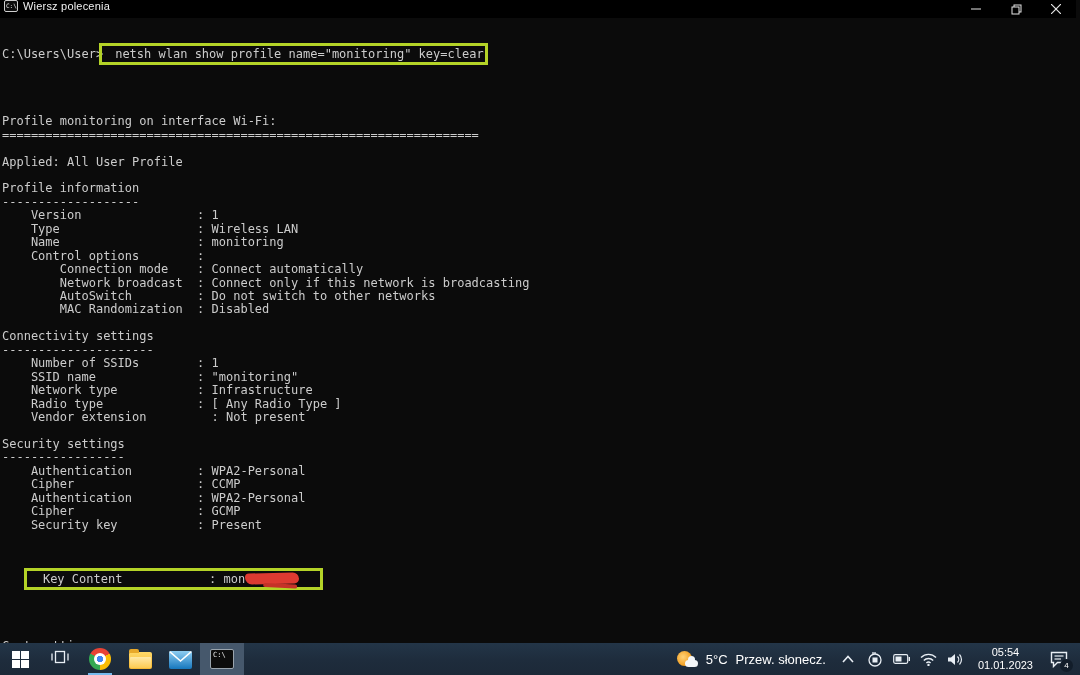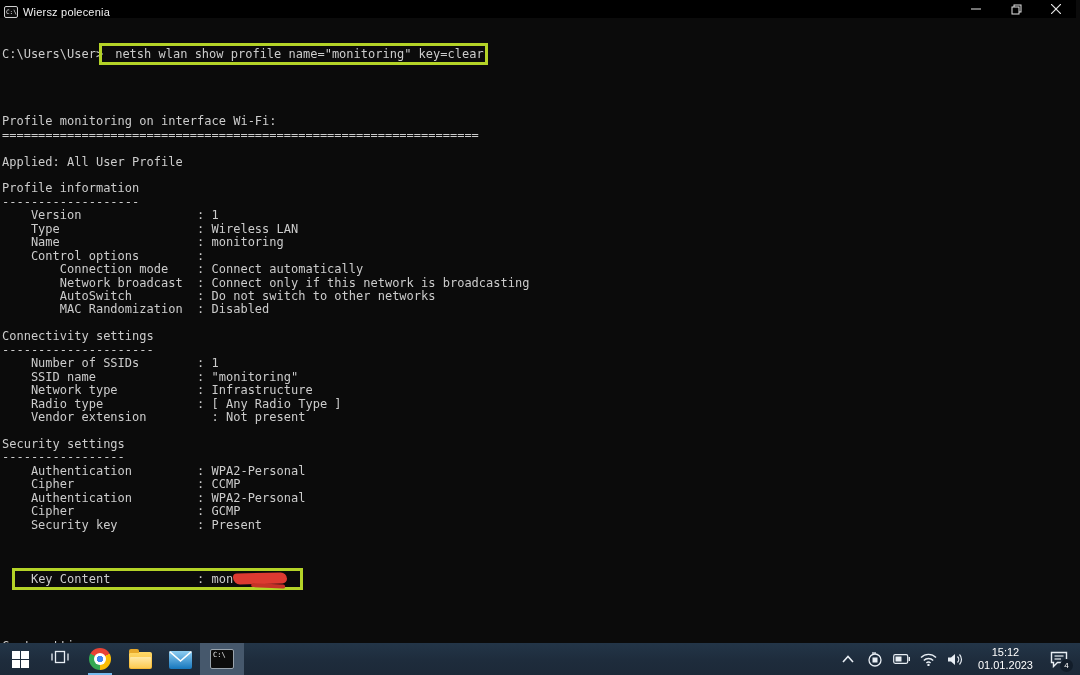--- a/index.html
+++ b/index.html
@@ -9,21 +9,21 @@
     width: 1080px; height: 675px;
     overflow: hidden;
     background: #0b0b0b;
     font-family: "Liberation Sans", sans-serif;
   }
 
   
   .titlebar {
     position: absolute; top: 0; left: 0; right: 4px; height: 18px;
     background: #000;
-    display: flex; align-items: flex-end;
+    display: flex; align-items: flex-start;
     color: #fff;
   }
   .titlebar .app-icon {
     width: 14px; height: 12px; margin: 0 5px 0 4px;
     background: #0c0c0c;
     border: 1px solid #cfcfcf; border-radius: 2px;
     color: #e8e8e8; font-family: "DejaVu Sans Mono", monospace;
     font-size: 6px; line-height: 9px; padding-left: 1px;
   }
   .titlebar .title { font-size: 11px; color: #f0f0f0; letter-spacing: .2px; }
@@ -48,21 +48,22 @@
   }
   .console .line { min-height: 13.45px; white-space: pre; }
   .cmd-highlight {
     outline: 3px solid #b4d327;
     outline-offset: 1px;
     padding-left: 12px;
   }
   .keybox {
     outline: 3px solid #b4d327;
     outline-offset: 1px;
-    padding-right: 12px;
+    padding-right: 20px;
+    margin-left: 12px;
   }
   .redaction {
     display: inline-block;
     width: 54px; height: 11px;
     background: #dd3a31;
     border-radius: 5px 8px 6px 9px;
     transform: rotate(-1.2deg);
     vertical-align: -1px;
     position: relative;
   }
@@ -273,20 +274,28 @@
         </span>
       </div>
 
       <div class="tb-btn active-app">
         <span class="cmd-icon">C:\</span>
       </div>
     </div>
 
     <div class="tb-right">
 
+      <div class="weather">
+        <span class="sun-cloud">
+          <span class="sun"></span>
+            <span class="cloud"></span>
+        </span>
+        <span class="weather-temp">5°C</span>
+        <span class="weather-cond">Przew. słonecz.</span>
+      </div>
 
       <div class="tray-icon">
         <svg width="12" height="8" viewBox="0 0 12 8">
           <polyline points="1,7 6,1.5 11,7" fill="none" stroke="#e8eef4" stroke-width="1.6"></polyline>
         </svg>
       </div>
 
       <div class="tray-icon">
         <svg width="16" height="16" viewBox="0 0 16 16">
           <circle cx="8" cy="9" r="6" fill="none" stroke="#e8eef4" stroke-width="1.3"></circle>
@@ -314,21 +323,21 @@
 
       <div class="tray-icon">
         <svg width="16" height="13" viewBox="0 0 16 13">
           <polygon points="0,4.5 3,4.5 7,1 7,12 3,8.5 0,8.5" fill="#e8eef4"></polygon>
           <path d="M9.5 3.5 A 4.3 4.3 0 0 1 9.5 9.5" fill="none" stroke="#e8eef4" stroke-width="1.2"></path>
           <path d="M11.5 1.5 A 7.3 7.3 0 0 1 11.5 11.5" fill="none" stroke="#e8eef4" stroke-width="1.2"></path>
         </svg>
       </div>
 
       <div class="clock">
-        <span>15:12</span>
+        <span>05:54</span>
         <span>01.01.2023</span>
       </div>
 
       <div class="action-center">
         <svg width="18" height="17" viewBox="0 0 18 17">
           <path d="M1.5 1.5 h15 v10 h-9 l-4 4 v-4 h-2 z" fill="none" stroke="#e8eef4" stroke-width="1.4"></path>
           <line x1="4.5" y1="5" x2="13.5" y2="5" stroke="#e8eef4" stroke-width="1.2"></line>
           <line x1="4.5" y1="8" x2="11" y2="8" stroke="#e8eef4" stroke-width="1.2"></line>
         </svg>
         <span class="ac-badge">4</span>

